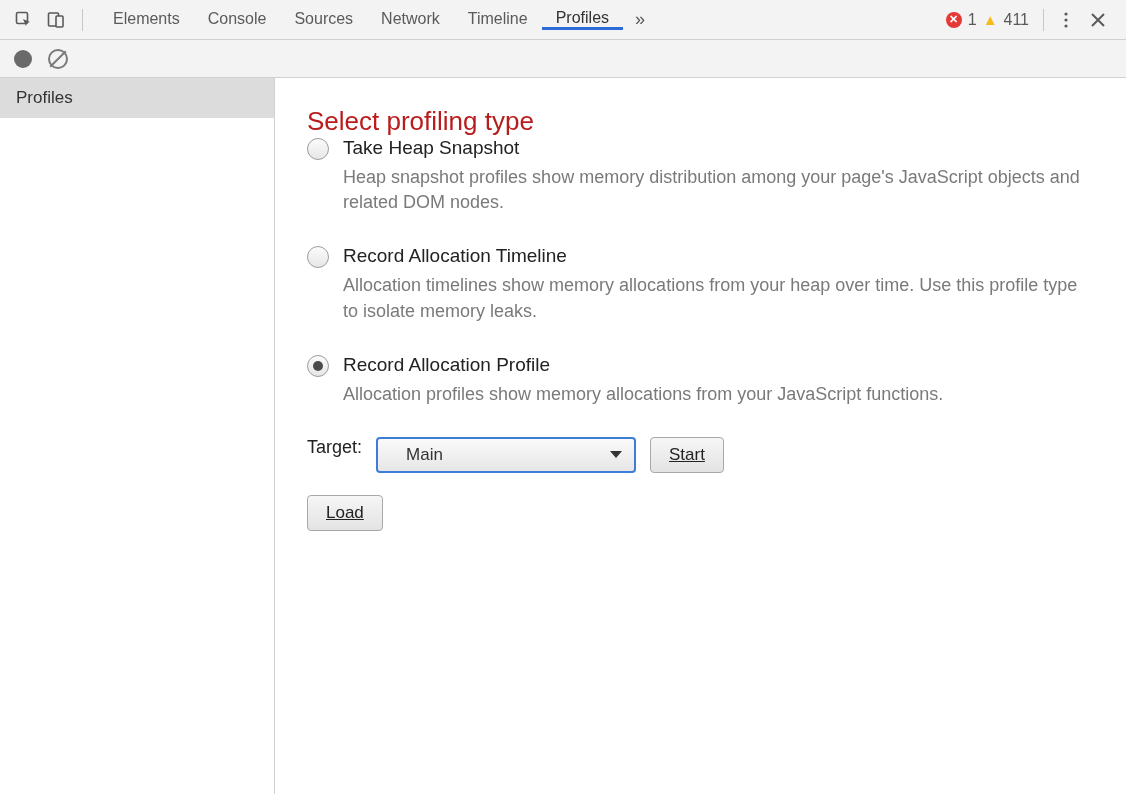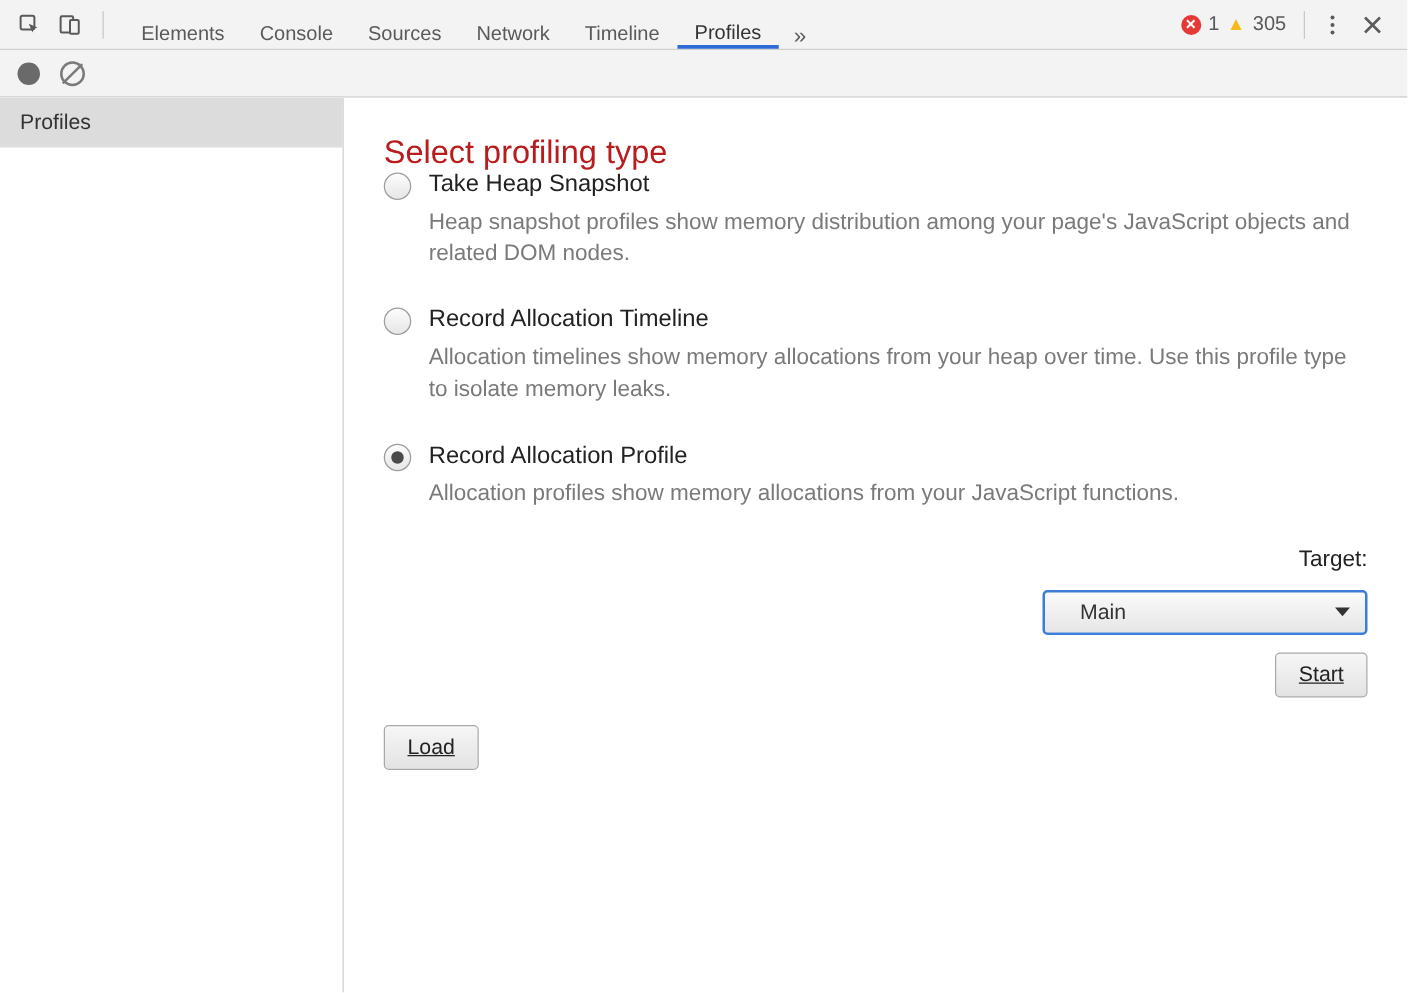--- a/index.html
+++ b/index.html
@@ -33,21 +33,21 @@
   margin-right: 4px;
 }
 .tb-divider {
   width: 1px;
   height: 22px;
   background: #c8c8c8;
   margin: 0 8px;
 }
 .tabs {
   display: flex;
-  align-items: flex-end;
+  align-items: center;
   height: 100%;
   margin-left: 8px;
 }
 .tab {
   padding: 0 14px;
   display: flex;
   align-items: center;
   color: #5a5a5a;
   font-size: 16px;
   cursor: pointer;
@@ -176,25 +176,24 @@
 }
 .opt-desc {
   font-size: 18px;
   color: #7a7a7a;
   line-height: 1.4;
   max-width: 740px;
 }
 
 .controls-row {
   display: flex;
-  align-items: flex-end;
+  align-items: flex-start;
   gap: 14px;
   margin-top: 10px;
   margin-bottom: 22px;
-  flex-direction: column;
 }
 .ctrl-label {
   font-size: 18px;
   color: #222;
 }
 .select {
   width: 260px;
   height: 36px;
   border: 2px solid #3b7dd8;
   border-radius: 4px;
@@ -256,21 +255,21 @@
     <div class="tab active">Profiles</div>
     <div class="more-tabs">»</div>
   </div>
 
   <div class="spacer"></div>
 
   <div class="status">
     <div class="status-err">✕</div>
     <span class="status-count">1</span>
     <span class="status-warn">▲</span>
-    <span class="status-count">305</span>
+    <span class="status-count">411</span>
   </div>
   <div class="tb-divider"></div>
   <div class="tb-icon">
     <svg width="4" height="16" viewBox="0 0 4 16" fill="#5a5a5a">
         <circle cx="2" cy="2" r="1.6"></circle>
         <circle cx="2" cy="8" r="1.6"></circle>
         <circle cx="2" cy="14" r="1.6"></circle>
       </svg>
   </div>
   <div class="tb-icon">

